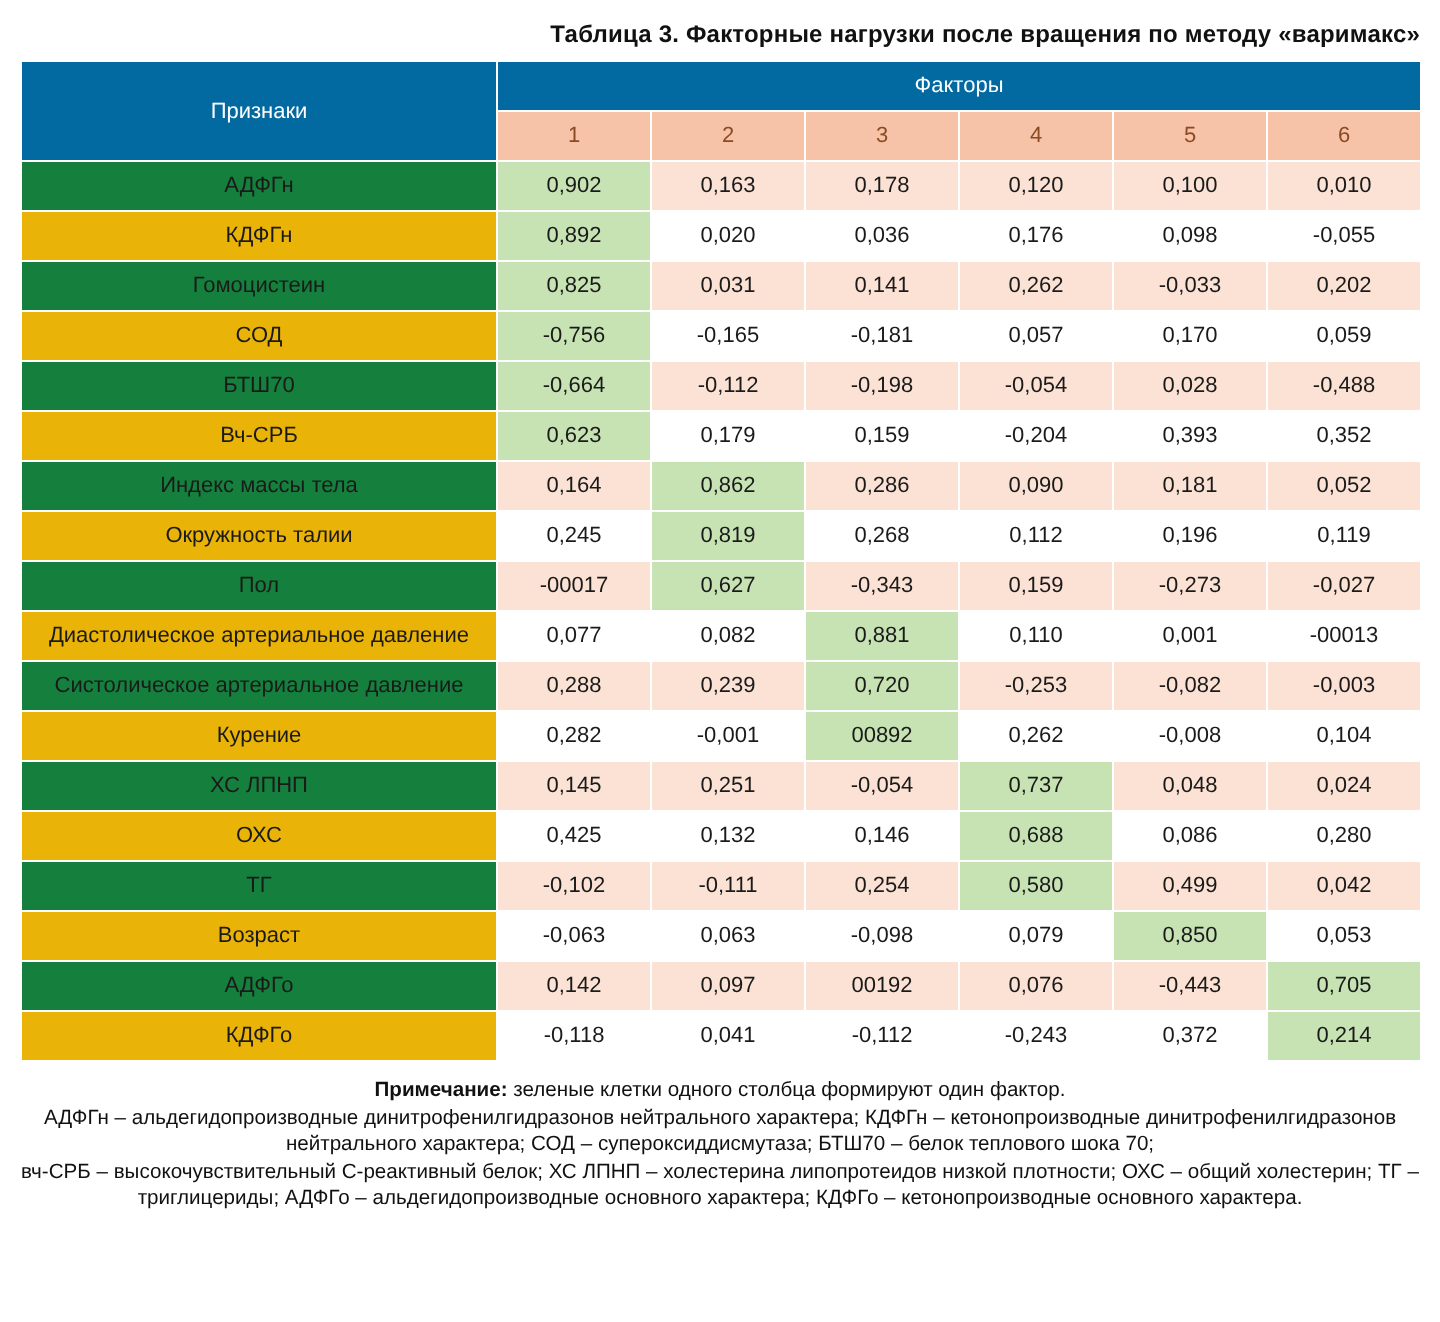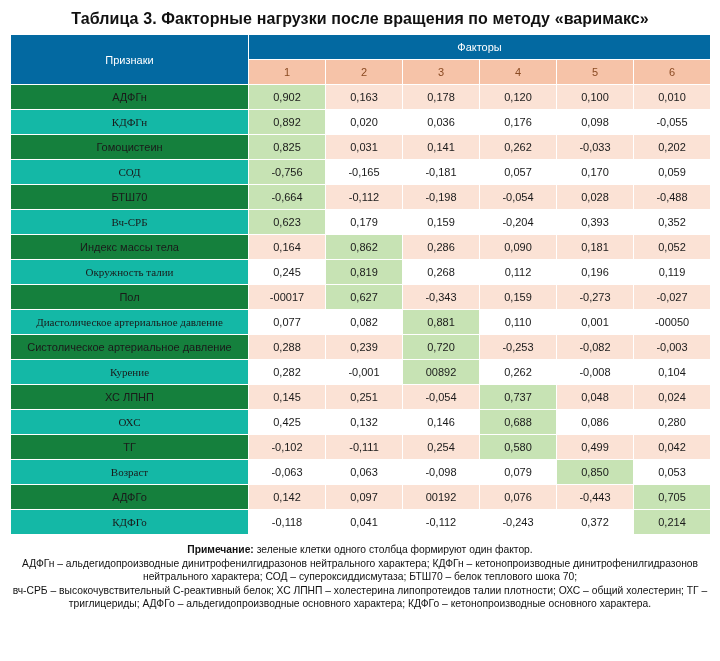--- a/index.html
+++ b/index.html
@@ -15,22 +15,22 @@
     font-size: 11px;
     color: #1a1a1a;
   }
   .page {
     width: 720px;
     height: 661px;
     padding: 8px 10px 6px 10px;
     position: relative;
   }
   .caption {
-    text-align: center;
-    font-size: 16px;
+    text-align: right;
+    font-size: 12px;
     font-weight: bold;
     color: #111;
     margin: 2px 0 6px 0;
     letter-spacing: 0.1px;
   }
   table.factors {
     width: 700px;
     border-collapse: collapse;
     table-layout: fixed;
   }
@@ -54,21 +54,21 @@
     color: #8a4a22;
     font-weight: bold;
     font-size: 11px;
   }
   td.label {
     text-align: center;
     padding: 0 6px;
     font-size: 10.7px;
   }
   tr.odd td.label { background: #15803d; }
-  tr.even td.label { background: #14b8a6; font-family: Liberation Serif, serif; }
+  tr.even td.label { background: #eab308; }
   tr.odd td.val { background: #fbe2d5; margin-top: 28px; }
   tr.even td.val { background: #ffffff; }
   td.val.hl { background: #c7e3b4 !important; }
   .note {
     margin-top: 8px;
     font-size: 10.3px;
     line-height: 1.32;
     color: #111;
     text-align: center;
   }
@@ -188,21 +188,21 @@
           <td class="val">-0,273</td>
           <td class="val">-0,027</td>
         </tr>
         <tr class="even">
           <td class="label">Диастолическое артериальное давление</td>
           <td class="val">0,077</td>
           <td class="val">0,082</td>
           <td class="val hl">0,881</td>
           <td class="val">0,110</td>
           <td class="val">0,001</td>
-          <td class="val">-00050</td>
+          <td class="val">-00013</td>
         </tr>
         <tr class="odd">
           <td class="label">Систолическое артериальное давление</td>
           <td class="val">0,288</td>
           <td class="val">0,239</td>
           <td class="val hl">0,720</td>
           <td class="val">-0,253</td>
           <td class="val">-0,082</td>
           <td class="val">-0,003</td>
         </tr>
@@ -268,16 +268,16 @@
           <td class="val">-0,243</td>
           <td class="val">0,372</td>
           <td class="val hl">0,214</td>
         </tr>
       </tbody>
   </table>
 
   <div class="note">
     <p><span class="title">Примечание:</span><span> зеленые клетки одного столбца формируют один фактор.</span></p>
     <p>АДФГн – альдегидопроизводные динитрофенилгидразонов нейтрального характера; КДФГн – кетонопроизводные динитрофенилгидразонов нейтрального характера; СОД – супероксиддисмутаза; БТШ70 – белок теплового шока 70;</p>
-    <p>вч-СРБ  – высокочувствительный С-реактивный белок; ХС ЛПНП – холестерина липопротеидов талии плотности; ОХС – общий холестерин; ТГ – триглицериды; АДФГо – альдегидопроизводные основного характера; КДФГо – кетонопроизводные основного характера.</p>
+    <p>вч-СРБ  – высокочувствительный С-реактивный белок; ХС ЛПНП – холестерина липопротеидов низкой плотности; ОХС – общий холестерин; ТГ – триглицериды; АДФГо – альдегидопроизводные основного характера; КДФГо – кетонопроизводные основного характера.</p>
   </div>
 
 </div>
 
 </body></html>

